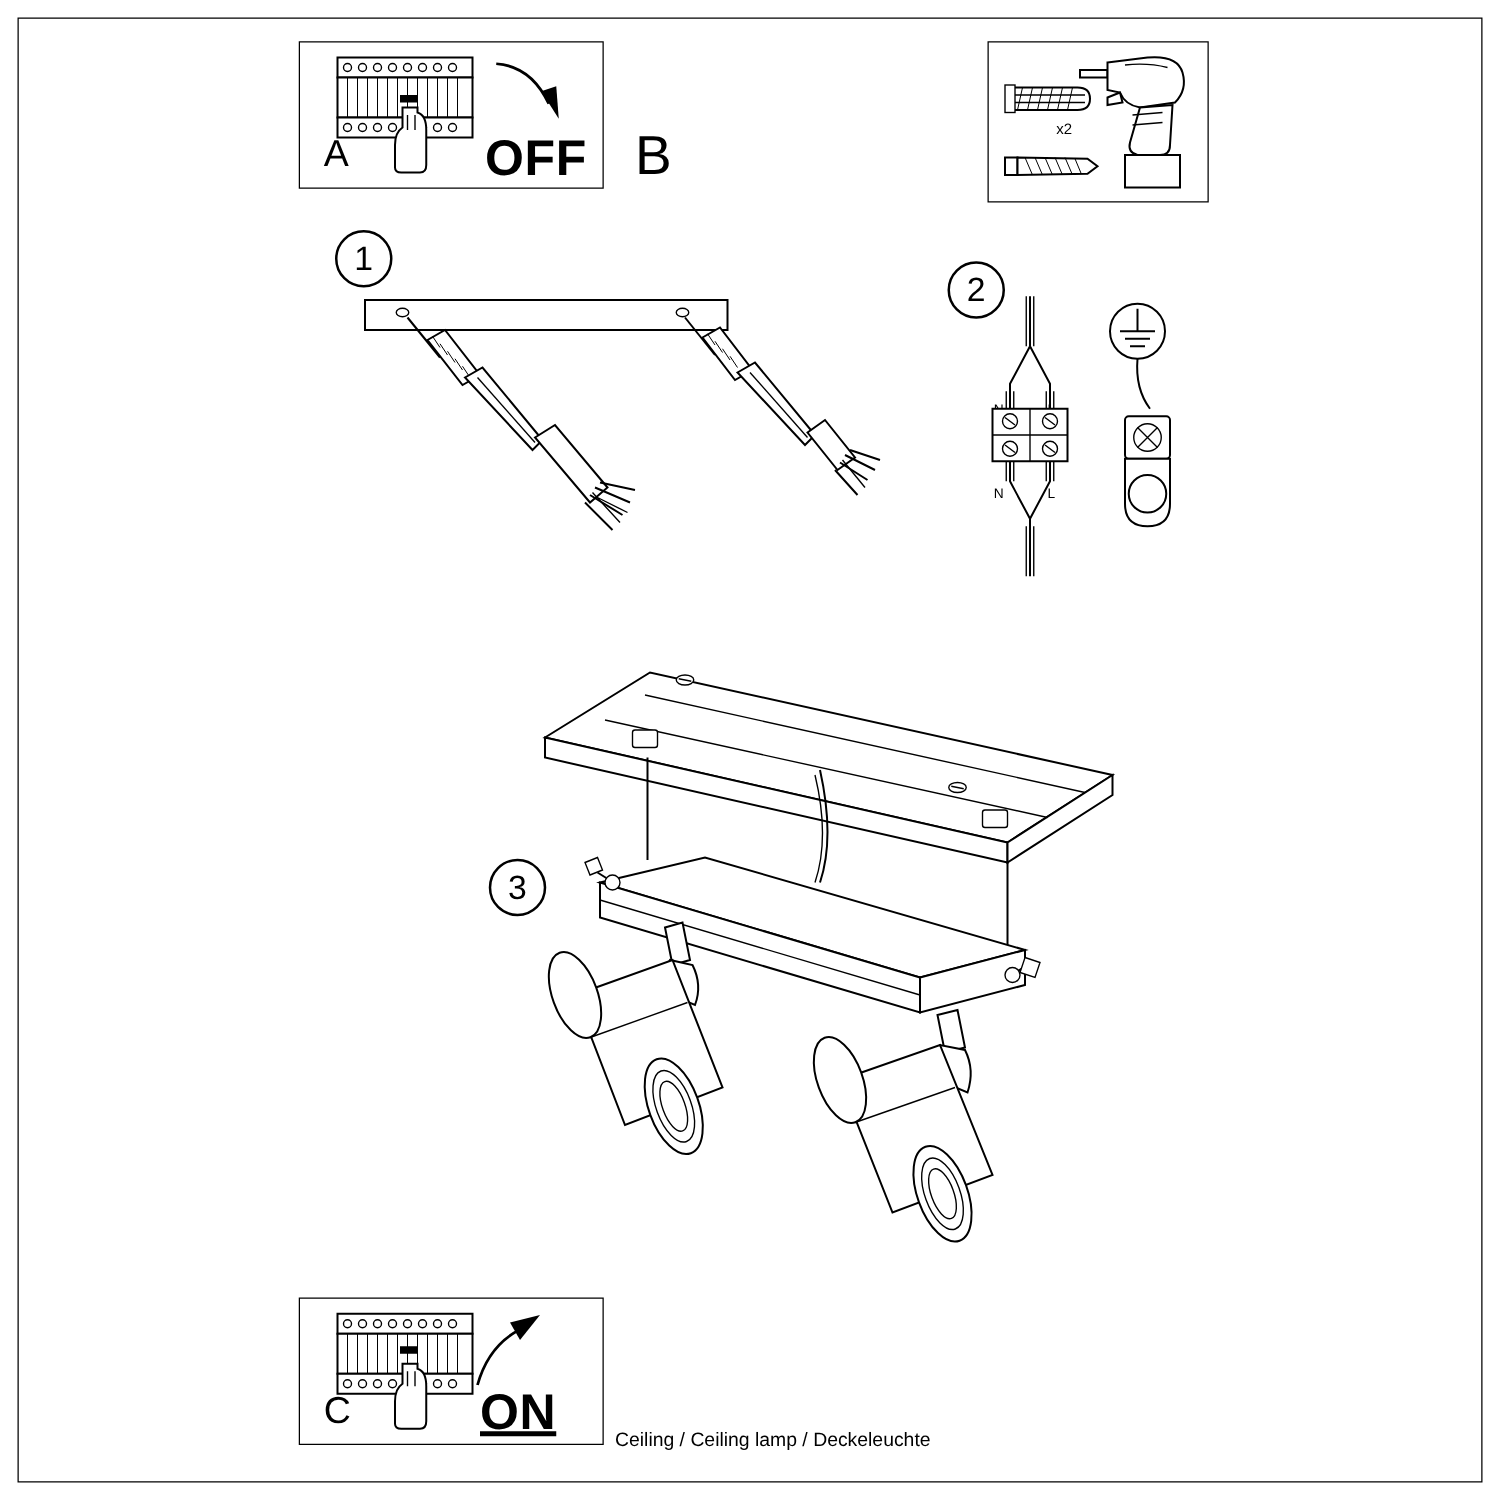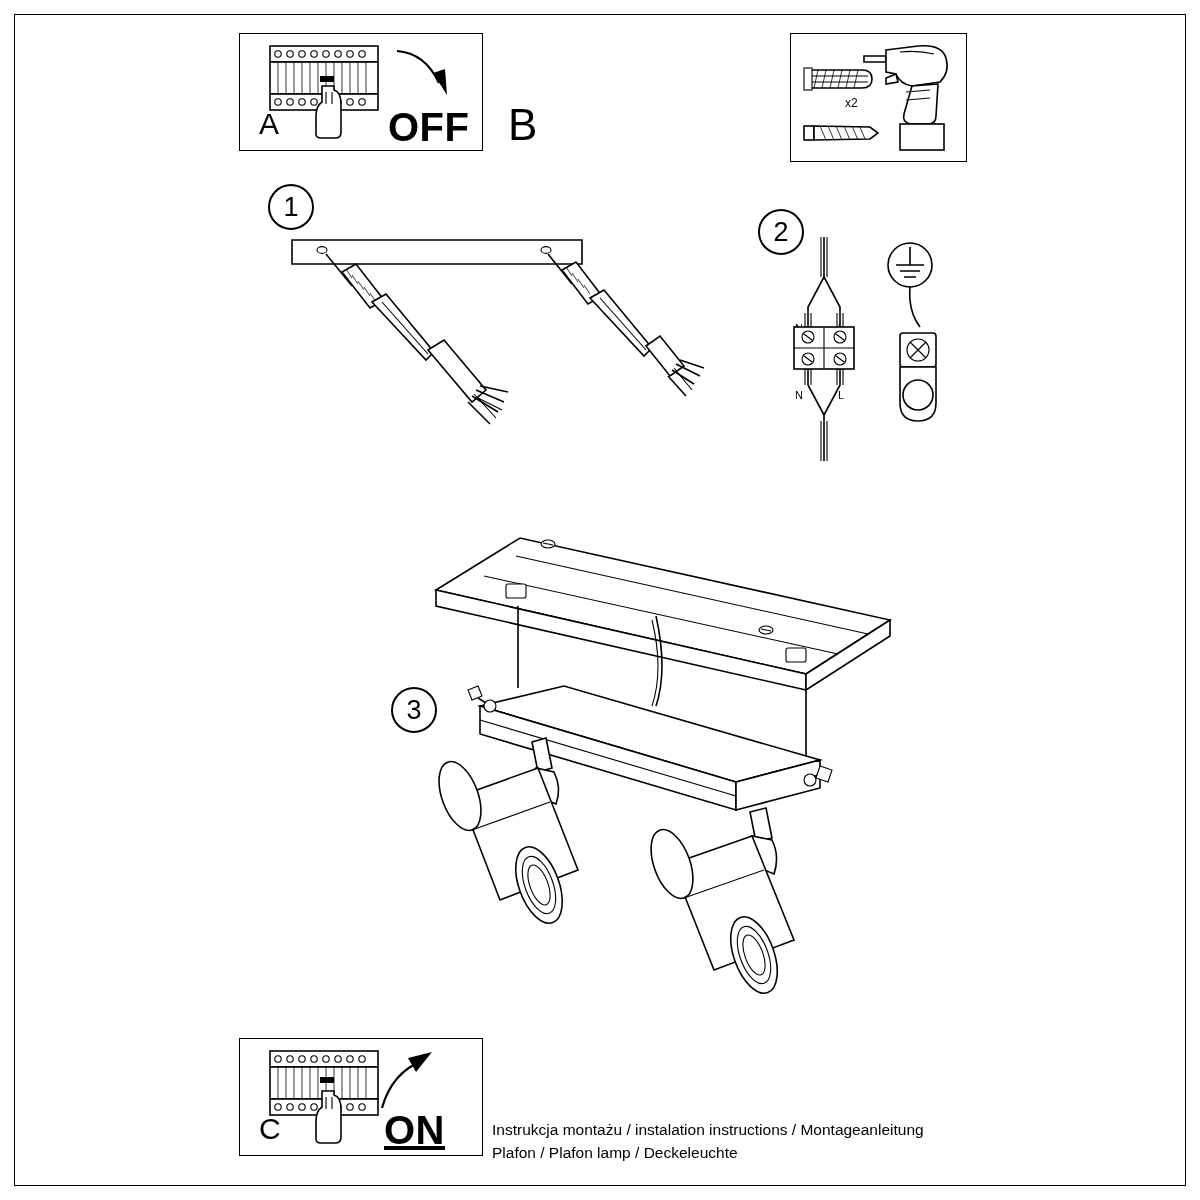--- a/index.html
+++ b/index.html
@@ -389,16 +389,15 @@
     <rect class="fillk" x="56" y="30" width="14" height="6"></rect>
     <path class="fillw" d="M58 44 L58 60 Q52 64 52 74 L52 92 Q52 96 57 96 L72 96 Q77 96 77 90 L77 62 Q77 50 70 48 L70 44 Z"></path>
     <path class="ln-thin" d="M62 50 L62 62 M68 50 L68 62"></path>
   </svg>
 
   <svg style="position:absolute; left:370px; top:1050px;" width="70" height="64" viewBox="0 0 70 64">
     <path class="ln-thick" d="M12 58 Q22 22 54 10"></path>
     <path class="fillk" d="M38 8 L62 2 L46 22 Z"></path>
   </svg>
 
-  <div class="caption" style="left:492px; top:1117px;">Instrukcja montażu / instalation instructions / Montageanleitung</div>
-  <div class="caption" style="left:492px; top:1140px;">Plafon / Plafon lamp / Deckeleuchte</div>
+  <div class="caption" style="left:492px; top:1140px;">Ceiling / Ceiling lamp / Deckeleuchte</div>
 
 </div>
 
 </body></html>

